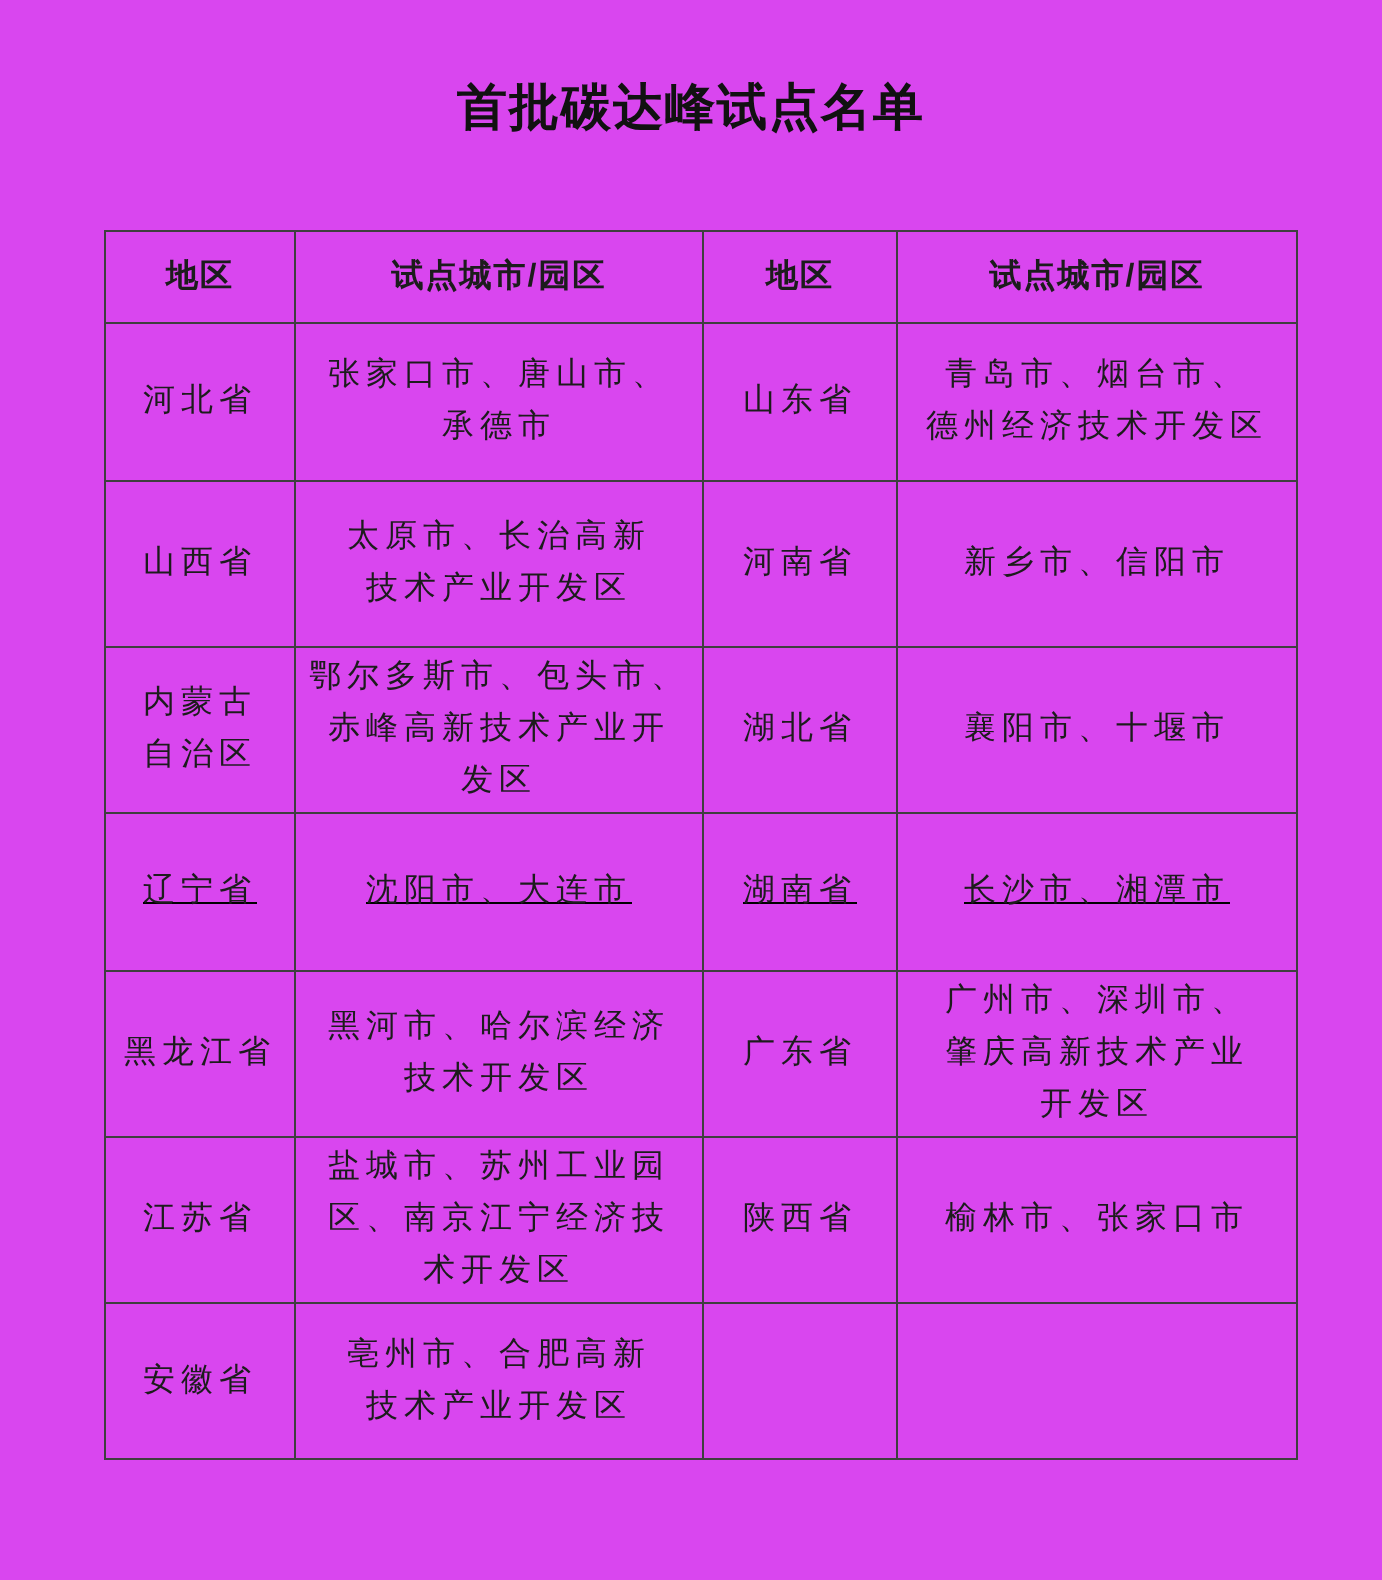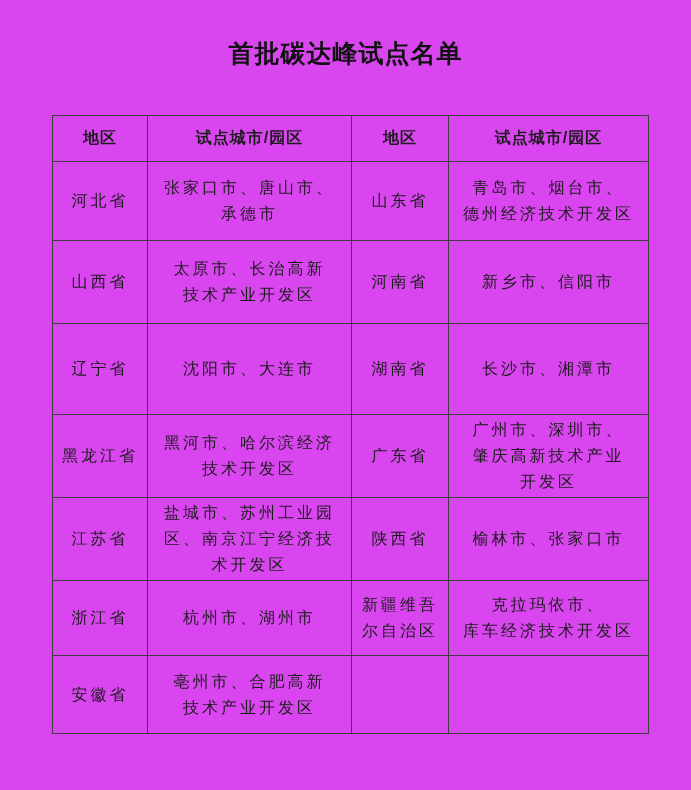--- a/index.html
+++ b/index.html
@@ -50,21 +50,21 @@
   }
   .pilot-table td {
     font-family: "Liberation Serif", "DejaVu Serif", serif;
     font-size: 16px;
     letter-spacing: 3px;
     line-height: 26px;
   }
   tr.r1 { height: 79px; margin-left: 12px; }
   tr.r2 { height: 83px; }
   tr.r3 { height: 78px; }
-  tr.r4 { height: 91px; }
+  tr.r4 { height: 79px; text-decoration: underline; }
   tr.r5 { height: 75px; }
   tr.r6 { height: 83px; }
   tr.r7 { height: 75px; }
   tr.r8 { height: 78px; }
 </style>
 </head>
 <body>
 
 <div class="page">
 
@@ -94,20 +94,29 @@
         <td>青岛市、烟台市、
 德州经济技术开发区</td>
       </tr>
       <tr class="r2">
         <td>山西省</td>
         <td>太原市、长治高新
 技术产业开发区</td>
         <td>河南省</td>
         <td>新乡市、信阳市</td>
       </tr>
+      <tr class="r3">
+        <td>内蒙古
+自治区</td>
+        <td>鄂尔多斯市、包头市、
+赤峰高新技术产业开
+发区</td>
+        <td>湖北省</td>
+        <td>襄阳市、十堰市</td>
+      </tr>
       <tr class="r4">
         <td>辽宁省</td>
         <td>沈阳市、大连市</td>
         <td>湖南省</td>
         <td>长沙市、湘潭市</td>
       </tr>
       <tr class="r5">
         <td>黑龙江省</td>
         <td>黑河市、哈尔滨经济
 技术开发区</td>
@@ -117,28 +126,20 @@
 开发区</td>
       </tr>
       <tr class="r6">
         <td>江苏省</td>
         <td>盐城市、苏州工业园
 区、南京江宁经济技
 术开发区</td>
         <td>陕西省</td>
         <td>榆林市、张家口市</td>
       </tr>
-      <tr class="r7">
-        <td>浙江省</td>
-        <td>杭州市、湖州市</td>
-        <td>新疆维吾
-尔自治区</td>
-        <td>克拉玛依市、
-库车经济技术开发区</td>
-      </tr>
       <tr class="r8">
         <td>安徽省</td>
         <td>亳州市、合肥高新
 技术产业开发区</td>
         <td></td>
         <td></td>
       </tr>
     </tbody>
   </table>
 

